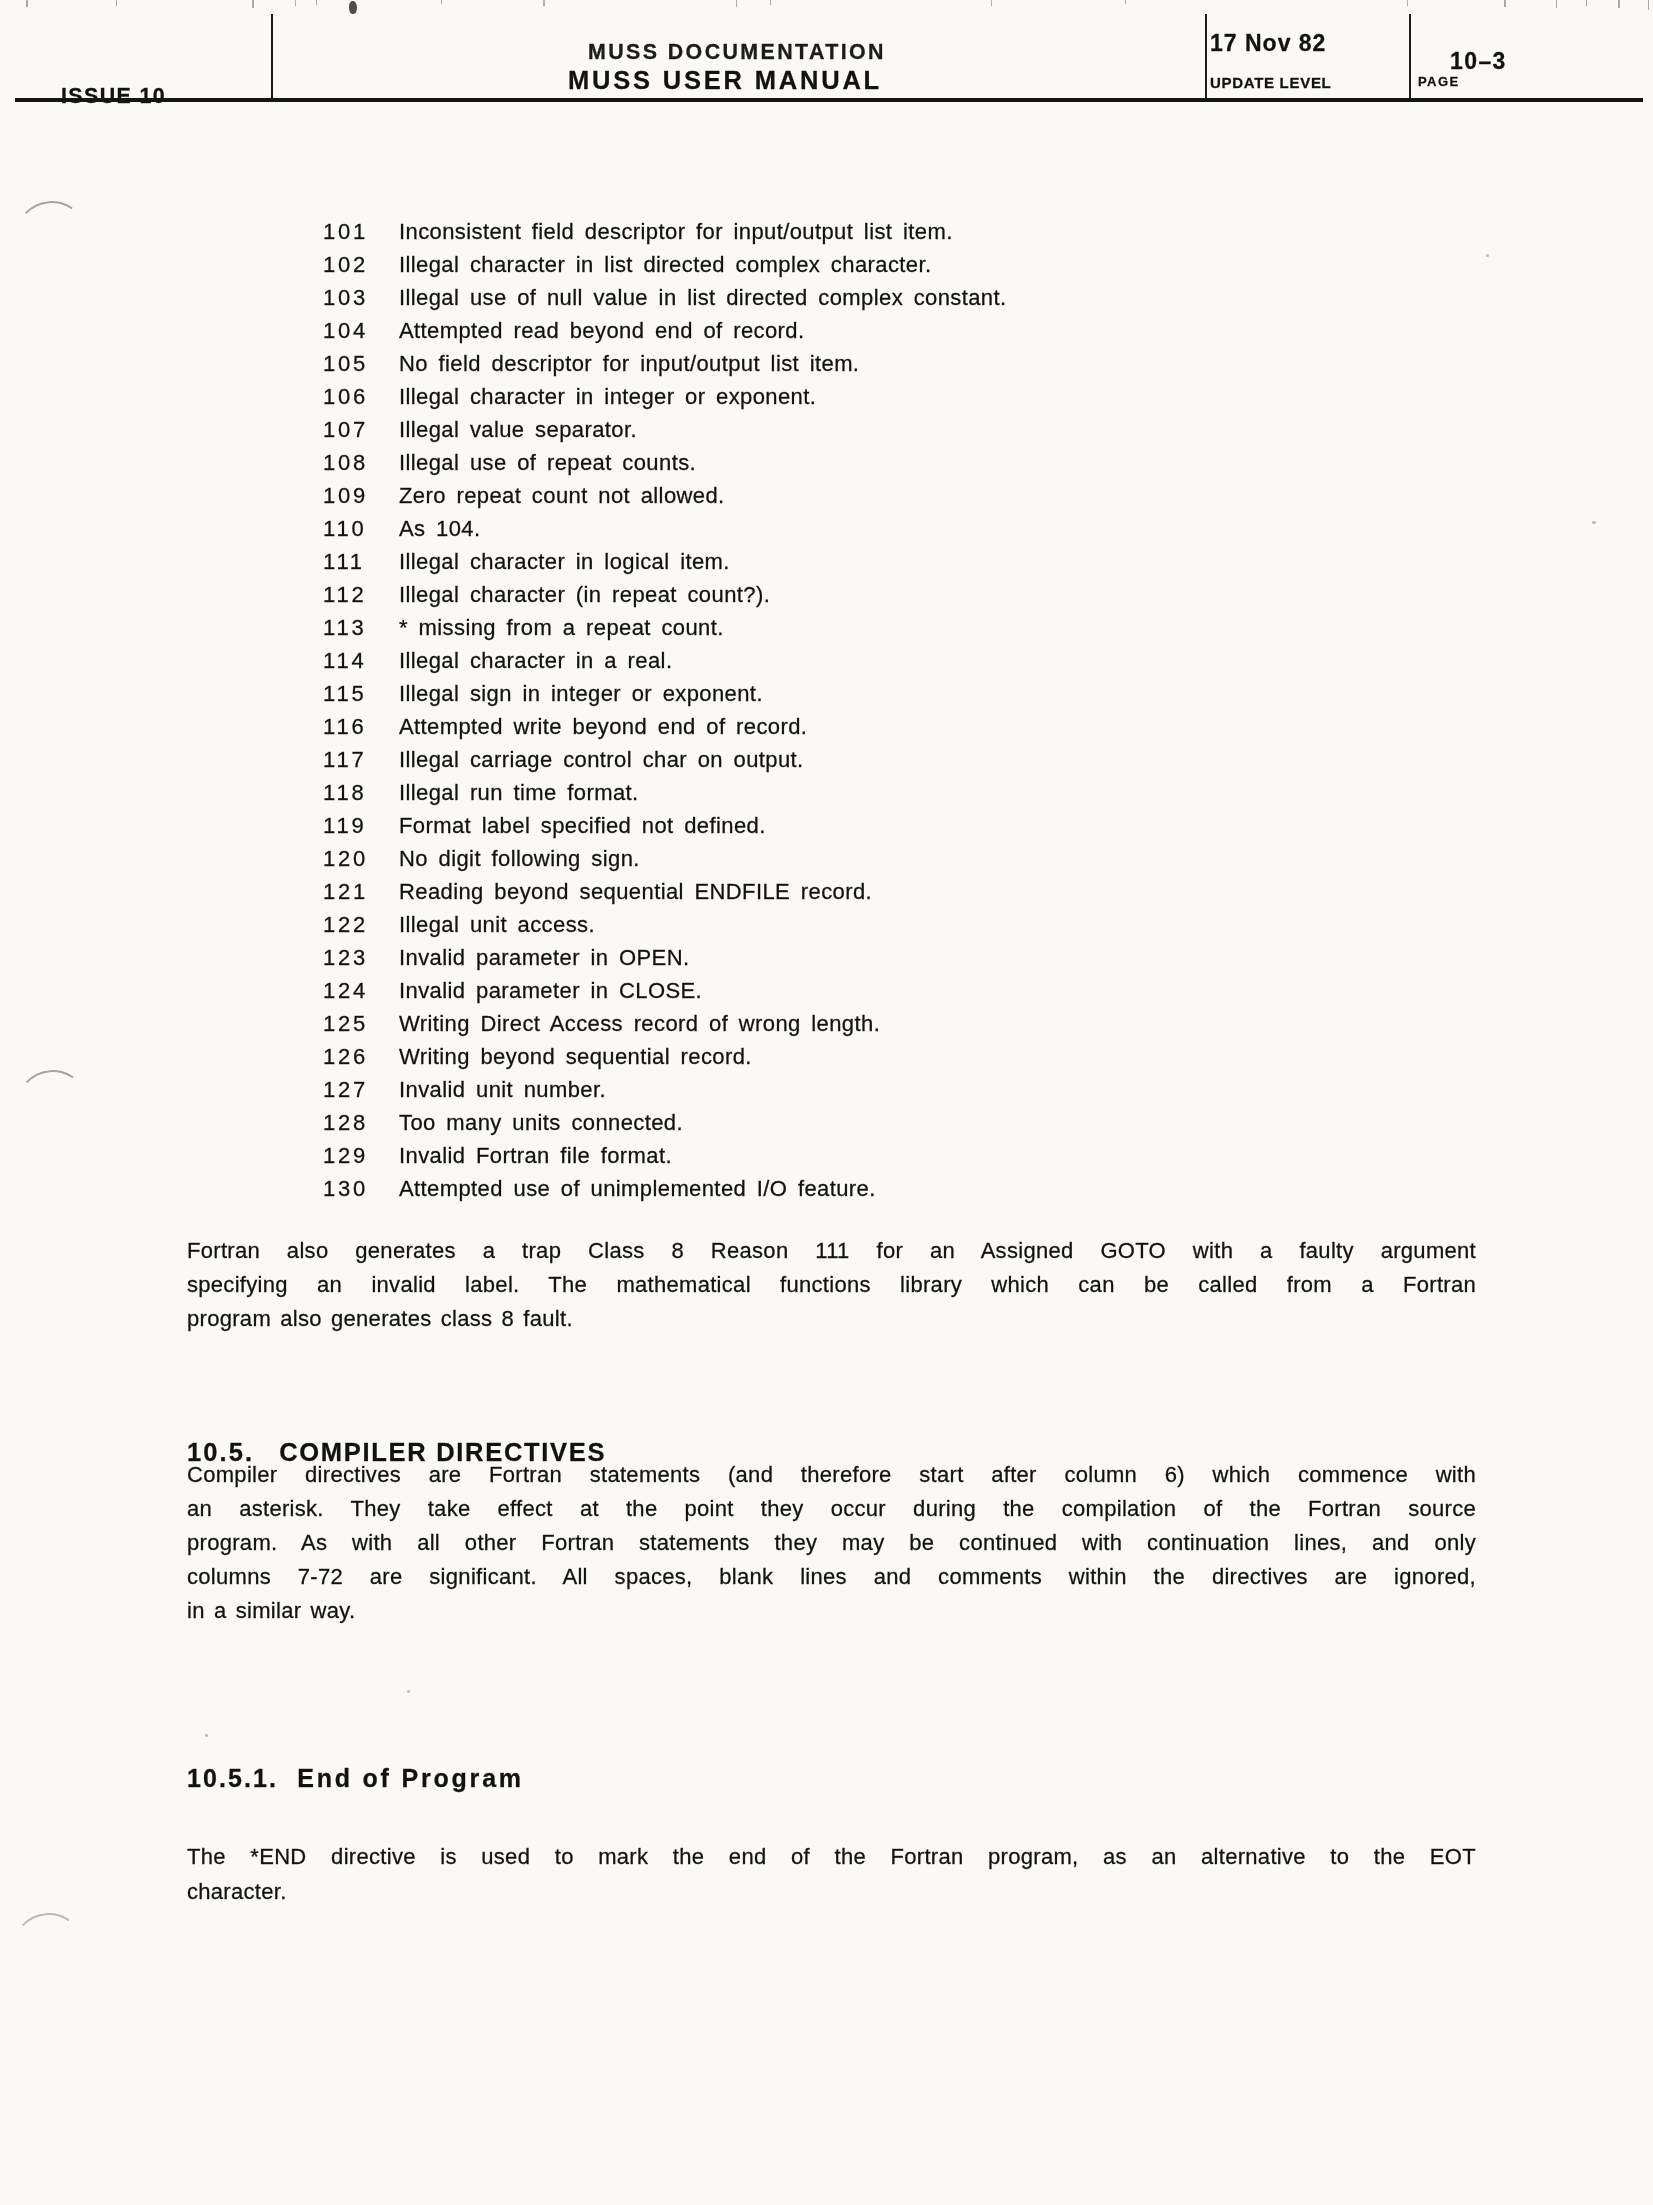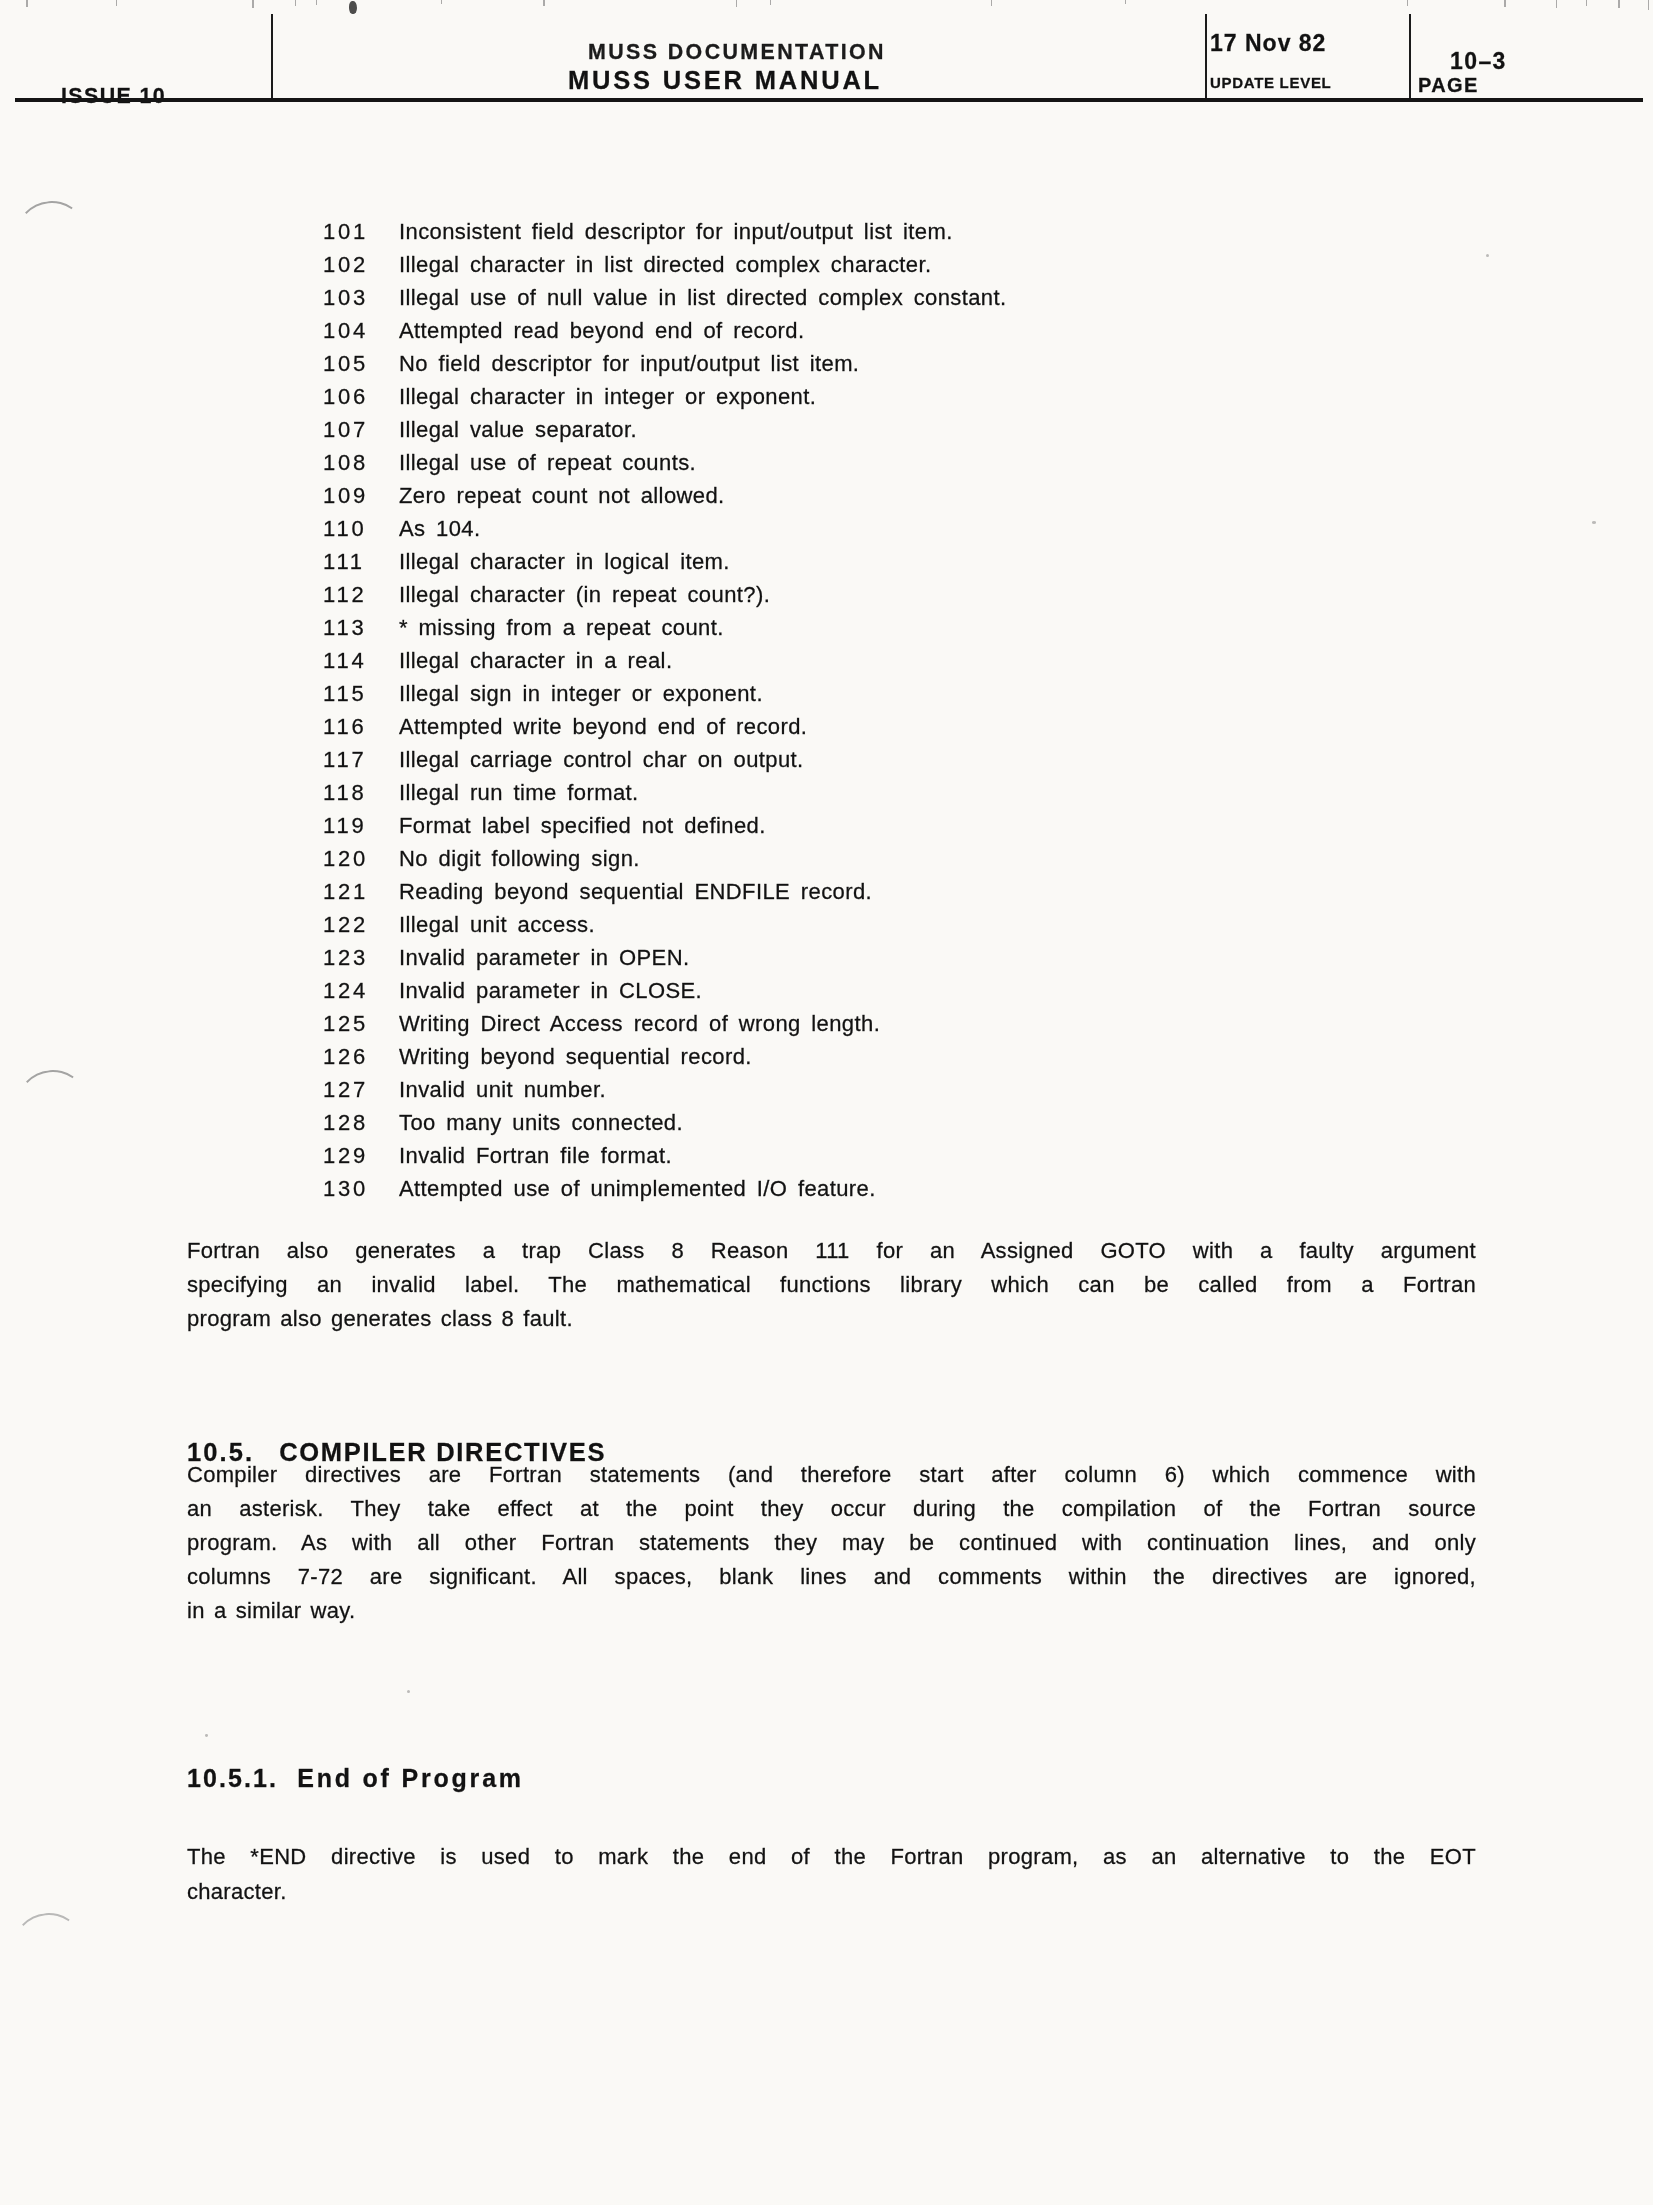--- a/index.html
+++ b/index.html
@@ -48,21 +48,21 @@
   .hdr-update-label {
     position: absolute; left: 1210px; top: 74px;
     font-size: 15px; font-weight: bold; letter-spacing: 0.7px;
   }
   .hdr-pageno {
     position: absolute; left: 1450px; top: 48px;
     font-size: 23px; font-weight: bold; letter-spacing: 1.4px;
   }
   .hdr-page-label {
     position: absolute; left: 1418px; top: 74px;
-    font-size: 20px; font-weight: bold; letter-spacing: 1.4px;
+    font-size: 13px; font-weight: bold; letter-spacing: 1.4px;
   }
   .hrule {
     position: absolute; left: 15px; top: 98px;
     width: 1628px; height: 4.1px; background: #151515;
   }
 
   
   .error-list {
     position: absolute; left: 323px; top: 215px;
     margin: 0; padding: 0; list-style: none;

